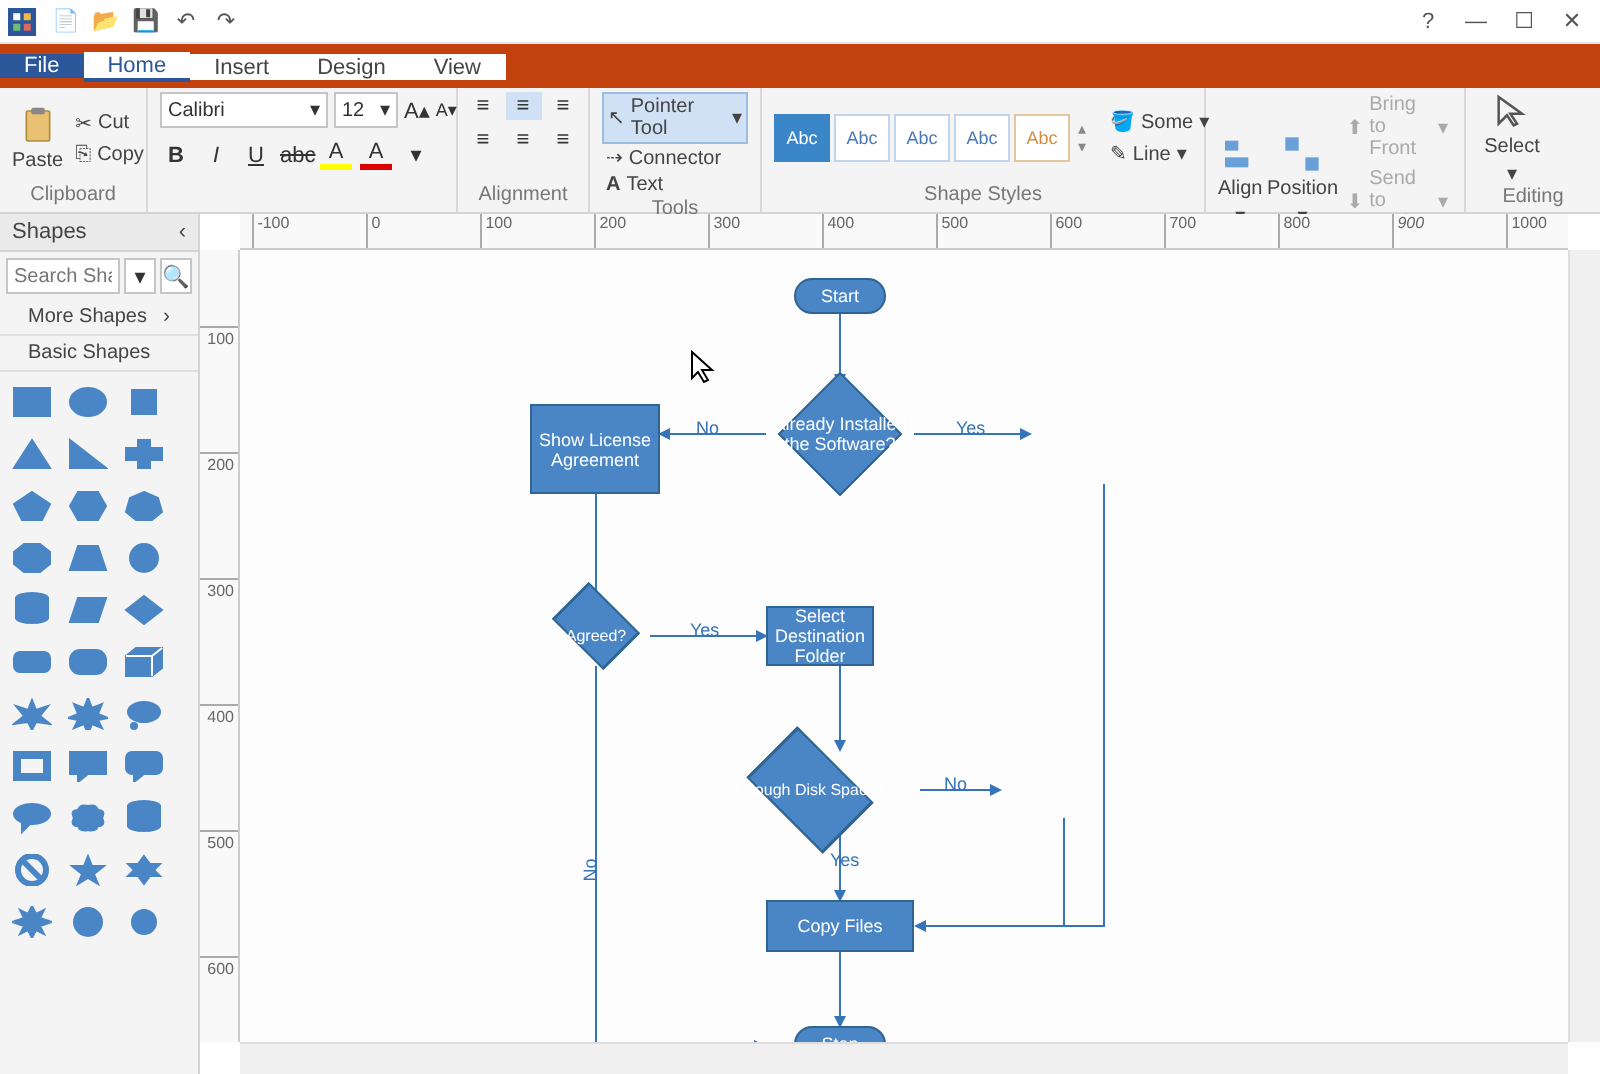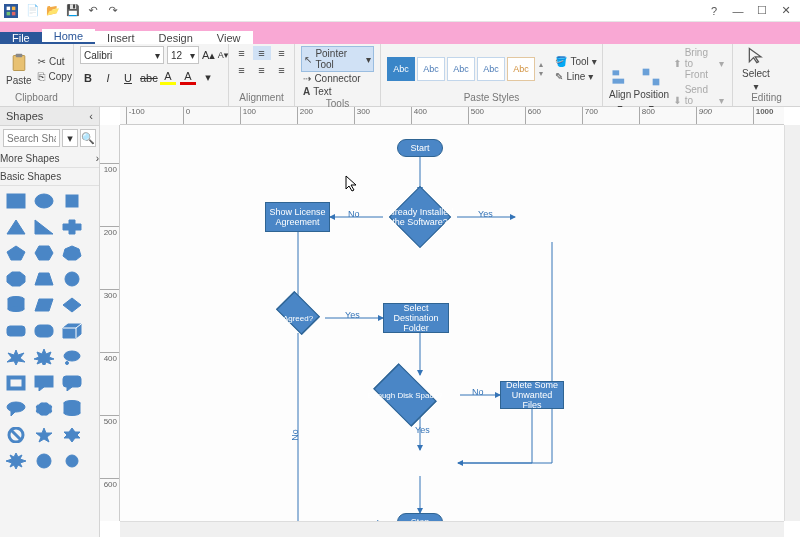--- a/index.html
+++ b/index.html
@@ -3,21 +3,21 @@
 <meta charset="utf-8">
 <style>
 html,body{margin:0;padding:0;font-family:'Segoe UI',Tahoma,sans-serif;font-size:11px;color:#333;background:#fff;overflow:hidden;width:800px;height:537px}
 *{box-sizing:border-box}
 .titlebar{height:22px;background:#fff;display:flex;align-items:center;padding:0 4px;border-bottom:1px solid #e6e6e6}
 .titlebar .app-icon{width:14px;height:14px;}
 .titlebar .doc-icons{display:flex;gap:6px;margin-left:8px}
 .titlebar .doc-icons span{width:14px;height:14px;display:flex;align-items:center;justify-content:center;color:#555}
 .titlebar .win-btns{margin-left:auto;display:flex;gap:4px}
 .titlebar .win-btns span{width:20px;height:16px;display:flex;align-items:center;justify-content:center;color:#555}
-.menubar{height:22px;display:flex;align-items:flex-end;background:#f9a8d4}
+.menubar{height:22px;display:flex;align-items:center;background:#c2410c}
 .menubar .file-tab{background:#2b579a;color:#fff;padding:0 12px;display:flex;align-items:center;font-size:11px}
 .menubar .tab{padding:0 12px;display:flex;align-items:center;color:#444;background:#fff;border-top:1px solid transparent}
 .menubar .tab.active{border-bottom:2px solid #2b579a;color:#2b579a;font-weight:500}
 .ribbon{height:63px;background:#f4f4f4;border-bottom:1px solid #d4d4d4;display:flex}
 .ribbon-group{border-right:1px solid #d8d8d8;display:flex;flex-direction:column;padding:2px 6px 0}
 .ribbon-group .body{flex:1;display:flex;align-items:center;gap:4px}
 .ribbon-group .label{height:14px;text-align:center;font-size:10px;color:#777}
 .big-btn{display:flex;flex-direction:column;align-items:center;justify-content:center;width:34px;gap:2px;color:#444;font-size:10px}
 .big-btn svg{width:20px;height:20px}
 .col2{display:flex;flex-direction:column;gap:2px}
@@ -32,21 +32,21 @@
 .tool-item{display:flex;align-items:center;gap:3px;font-size:10px;color:#444;padding:1px 2px}
 .tool-item.sel{background:#d0e1f5;border:1px solid #9abde0}
 .style-swatch{width:28px;height:24px;border:1px solid #c2d6eb;background:#fff;display:flex;align-items:center;justify-content:center;font-size:9px;color:#4a7ab6}
 .style-swatch.sel{background:#3a86c8;color:#fff;border-color:#3a86c8}
 .style-row{display:flex;gap:2px;align-items:center}
 .leftpane{position:absolute;left:0;top:107px;width:100px;bottom:0;background:#f4f4f4;border-right:1px solid #d4d4d4;display:flex;flex-direction:column}
 .leftpane .hdr{display:flex;align-items:center;justify-content:space-between;padding:3px 6px;font-size:11px;color:#444;background:#eaeaea;border-bottom:1px solid #d4d4d4}
 .search-row{display:flex;padding:3px;gap:2px}
 .search-row input{flex:1;min-width:0;height:18px;border:1px solid #c5c5c5;font-size:10px;padding:0 3px}
 .search-row .sb{width:16px;height:18px;border:1px solid #c5c5c5;background:#fff;display:flex;align-items:center;justify-content:center}
-.subhdr{padding:3px 0;font-size:10px;color:#444;border-bottom:1px solid #e0e0e0;display:flex;justify-content:space-between;align-items:flex-start}
+.subhdr{padding:3px 14px;font-size:10px;color:#444;border-bottom:1px solid #e0e0e0;display:flex;justify-content:space-between;align-items:flex-start}
 .shape-grid{display:flex;flex-wrap:wrap;padding:4px;gap:4px;overflow:auto;align-content:flex-start}
 .shape-item{width:24px;height:22px;display:flex;align-items:center;justify-content:center}
 .shape-item svg{fill:#4a86c6;stroke:#4a86c6}
 .canvas-wrap{position:absolute;left:100px;top:107px;right:0;bottom:0;background:#fff;overflow:hidden}
 .ruler-h{position:absolute;left:20px;top:0;right:16px;height:18px;background:#f9f9f9;border-bottom:1px solid #ccc}
 .ruler-h .tick{position:absolute;top:0;height:100%;border-left:1px solid #aaa;font-size:8px;color:#666;padding-left:2px}
 .ruler-v{position:absolute;left:0;top:18px;width:20px;bottom:16px;background:#f9f9f9;border-right:1px solid #ccc}
 .ruler-v .tick{position:absolute;left:0;width:100%;border-top:1px solid #aaa;font-size:8px;color:#666;padding-top:1px;text-align:right;padding-right:2px}
 .canvas{position:absolute;left:20px;top:18px;right:16px;bottom:16px;background:#fdfdfd;overflow:hidden}
 .scrollbar-v{position:absolute;right:0;top:18px;width:16px;bottom:16px;background:#f0f0f0;border-left:1px solid #ddd}
@@ -177,25 +177,25 @@
         <div class="style-swatch">Abc</div>
         <div class="style-swatch">Abc</div>
         <div class="style-swatch">Abc</div>
         <div class="style-swatch" style="color:#d1903c;border-color:#e3c79f">Abc</div>
         <div style="display:flex;flex-direction:column;font-size:8px;color:#888;margin-left:2px">
             <span>▴</span>
             <span>▾</span>
           </div>
       </div>
       <div class="col2" style="margin-left:6px">
-        <div class="small-btn">🪣 <span>Tool</span> ▾</div>
+        <div class="small-btn">🪣 <span>Some</span> ▾</div>
         <div class="small-btn">✎ <span>Line</span> ▾</div>
       </div>
     </div>
-    <div class="label">Paste Styles</div>
+    <div class="label">Shape Styles</div>
   </div>
 
   <div class="ribbon-group" style="width:130px">
     <div class="body">
       <div class="big-btn" style="width:26px">
         <svg viewBox="0 0 24 24">
             <rect x="3" y="4" width="8" height="6" fill="#6aa0d8"></rect>
             <rect x="3" y="14" width="14" height="6" fill="#6aa0d8"></rect>
           </svg>
         <span>Align</span>▾
@@ -434,21 +434,21 @@
       <div class="tick" style="left: 62.7px;">0</div>
       <div class="tick" style="left: 119.7px;">100</div>
       <div class="tick" style="left: 176.7px;">200</div>
       <div class="tick" style="left: 233.7px;">300</div>
       <div class="tick" style="left: 290.7px;">400</div>
       <div class="tick" style="left: 347.7px;">500</div>
       <div class="tick" style="left: 404.7px;">600</div>
       <div class="tick" style="left: 461.7px;">700</div>
       <div class="tick" style="left: 518.7px;">800</div>
       <div class="tick" style="left: 575.7px; font-style: italic;">900</div>
-      <div class="tick" style="left: 632.7px; font-weight: bold;">1000</div>
+      <div class="tick" style="left: 632.7px;">1000</div>
     </div>
   <div class="ruler-v" id="ruler-v">
       <div class="tick" style="top: 37.8px;">100</div>
       <div class="tick" style="top: 100.8px;">200</div>
       <div class="tick" style="top: 163.8px;">300</div>
       <div class="tick" style="top: 226.8px;">400</div>
       <div class="tick" style="top: 289.8px;">500</div>
       <div class="tick" style="top: 352.8px;">600</div>
     </div>
   <div class="scrollbar-v"></div>
@@ -483,42 +483,42 @@
       <polyline points="412,284 412,338 338,338" marker-end="url(#ah)"></polyline>
 
       <polyline points="432,117 432,338 338,338"></polyline>
 
       <line x1="300" y1="351" x2="300" y2="388" marker-end="url(#ah)"></line>
 
     </svg>
 
     <div class="node terminator" style="left:277px;top:14px;width:46px;height:18px">Start</div>
 
-    <div class="node" style="left:145px;top:77px;width:65px;height:30px">Show License Agreement</div>
+    <div class="node" style="left:145px;top:77px;width:65px;height:45px">Show License Agreement</div>
 
     <div class="diamond" style="left:263px;top:67px;width:74px;height:50px">
       <div class="diamond-inner" style="left:15px;top:3px;width:44px;height:44px"></div>
       <div class="label">Already Installed the Software?</div>
     </div>
 
 
     <div class="diamond" style="left:151px;top:178px;width:54px;height:30px">
       <div class="diamond-inner" style="left:14px;top:-3px;width:26px;height:26px;transform:rotate(45deg) scaleX(1.4)"></div>
       <div class="label" style="font-size:8px">Agreed?</div>
     </div>
 
-    <div class="node" style="left:263px;top:178px;width:66px;height:30px">Select Destination Folder</div>
+    <div class="node" style="left:263px;top:178px;width:54px;height:30px">Select Destination Folder</div>
 
     <div class="diamond" style="left:245px;top:250px;width:80px;height:40px">
       <div class="diamond-inner" style="left:22px;top:2px;width:36px;height:36px;transform:rotate(45deg) scaleX(1.5)"></div>
       <div class="label" style="font-size:8px">Enough Disk Space?</div>
     </div>
 
-    <div class="node" style="left:380px;top:256px;width:64px;height:28px">Delete Some Unwanted Files</div>
-
+
+    <div class="node" style="left:263px;top:325px;width:74px;height:26px">Copy Files</div>
 
     <div class="node terminator" style="left:277px;top:388px;width:46px;height:18px">Stop</div>
 
     <div class="edge-label" style="left:228px;top:84px">No</div>
     <div class="edge-label" style="left:358px;top:84px">Yes</div>
     <div class="edge-label" style="left:225px;top:185px">Yes</div>
     <div class="edge-label" style="left:169px;top:305px;transform:rotate(-90deg)">No</div>
     <div class="edge-label" style="left:295px;top:300px">Yes</div>
     <div class="edge-label" style="left:352px;top:262px">No</div>
 

